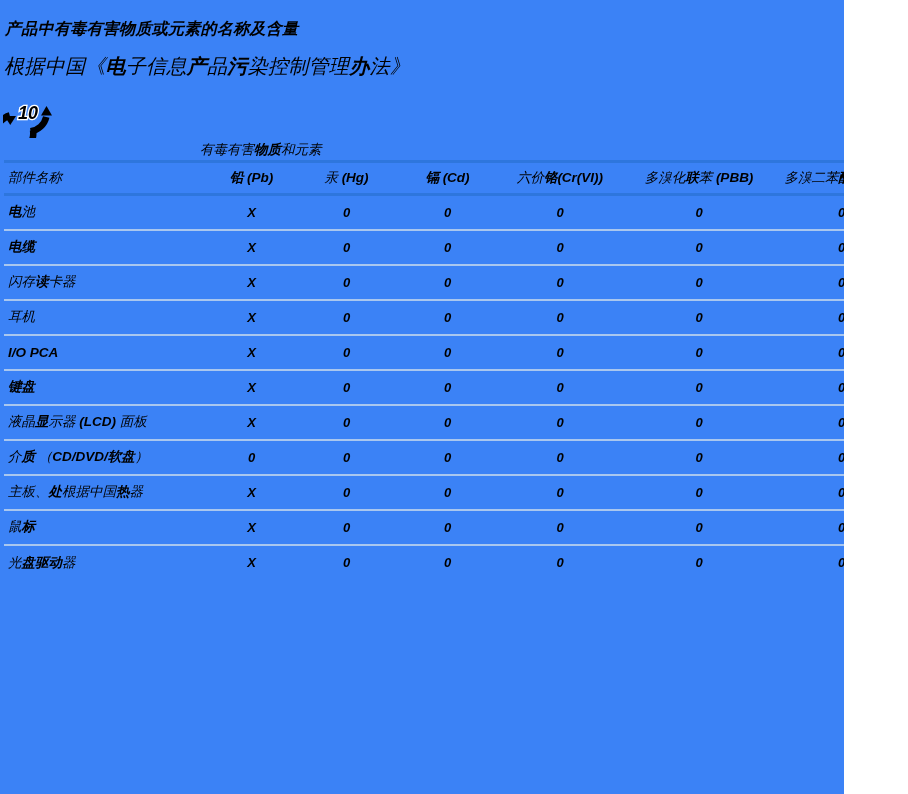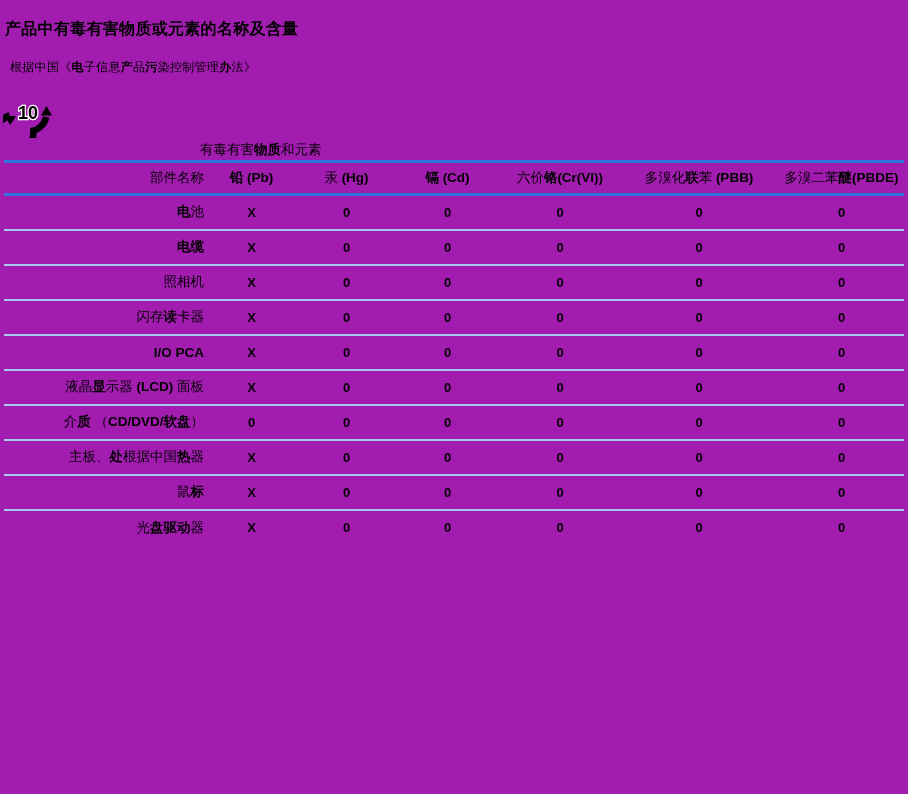--- a/index.html
+++ b/index.html
@@ -4,33 +4,34 @@
 <style>
   :root{
     --rule-heavy:#2e76dd;
     --rule-light:#a9c7ef;
     --ink:#000000;
   }
   *{box-sizing:border-box;}
   html,body{margin:0;padding:0;background:#ffffff;}
   .page{
     position:relative;
-    width:908px;height:794px;
-    background:#a21caf;
+    width:844px;height:794px;
+    background:#3b82f6;
     overflow:hidden;
     color:var(--ink);
     font-family:"Liberation Sans","DejaVu Sans",sans-serif;
+    font-style:italic;
   }
   .title{
     position:absolute;left:5px;top:19px;
     margin:0;font-size:16px;font-weight:bold;letter-spacing:.3px;
   }
   .subtitle{
     position:absolute;left:4px;top:53px;
-    margin:6px;font-size:12px;font-weight:normal;letter-spacing:.3px;
+    margin:0;font-size:20px;font-weight:normal;letter-spacing:.3px;
   }
   .efup{
     position:absolute;left:3px;top:88px;width:50px;height:50px;
   }
   .group-header{
     position:absolute;left:200px;top:141px;width:700px;
     text-align:left;font-size:13.5px;
   }
   table.parts{
     position:absolute;left:4px;top:160px;width:900px;
@@ -44,21 +45,21 @@
   table.parts tbody tr{
     border-bottom:2px solid var(--rule-light);
     height:35px;
   }
   table.parts tbody tr:last-child{border-bottom:none;margin-left:32px;}
   th,td{
     padding:0;font-size:13.5px;font-weight:normal;
     text-align:center;vertical-align:middle;white-space:nowrap;
     overflow:hidden;
   }
-  th:first-child,td:first-child{text-align:right;padding-left:4px;}
+  th:first-child,td:first-child{text-align:left;padding-left:4px;}
   td.val{font-weight:600;font-size:13px;}
   .b{font-weight:bold;}
 </style>
 </head>
 <body>
 
 <div class="page">
 
   <h1 class="title">产品中有毒有害物质或元素的名称及含量</h1>
 
@@ -110,39 +111,48 @@
         <tr>
           <td><span class="b">电缆</span></td>
           <td class="val">X</td>
           <td class="val">0</td>
           <td class="val">0</td>
           <td class="val">0</td>
           <td class="val">0</td>
           <td class="val">0</td>
         </tr>
         <tr>
-          <td><span>照相机</span></td>
-          <td class="val">X</td>
-          <td class="val">0</td>
-          <td class="val">0</td>
-          <td class="val">0</td>
-          <td class="val">0</td>
-          <td class="val">0</td>
-        </tr>
-        <tr>
           <td><span>闪存</span><span class="b">读</span><span>卡器</span></td>
           <td class="val">X</td>
           <td class="val">0</td>
           <td class="val">0</td>
           <td class="val">0</td>
           <td class="val">0</td>
           <td class="val">0</td>
         </tr>
         <tr>
+          <td><span>耳机</span></td>
+          <td class="val">X</td>
+          <td class="val">0</td>
+          <td class="val">0</td>
+          <td class="val">0</td>
+          <td class="val">0</td>
+          <td class="val">0</td>
+        </tr>
+        <tr>
           <td><span class="b">I/O PCA</span></td>
+          <td class="val">X</td>
+          <td class="val">0</td>
+          <td class="val">0</td>
+          <td class="val">0</td>
+          <td class="val">0</td>
+          <td class="val">0</td>
+        </tr>
+        <tr>
+          <td><span class="b">键盘</span></td>
           <td class="val">X</td>
           <td class="val">0</td>
           <td class="val">0</td>
           <td class="val">0</td>
           <td class="val">0</td>
           <td class="val">0</td>
         </tr>
         <tr>
           <td><span>液晶</span><span class="b">显</span><span>示器 </span><span class="b">(LCD)</span><span> 面板</span></td>
           <td class="val">X</td>

